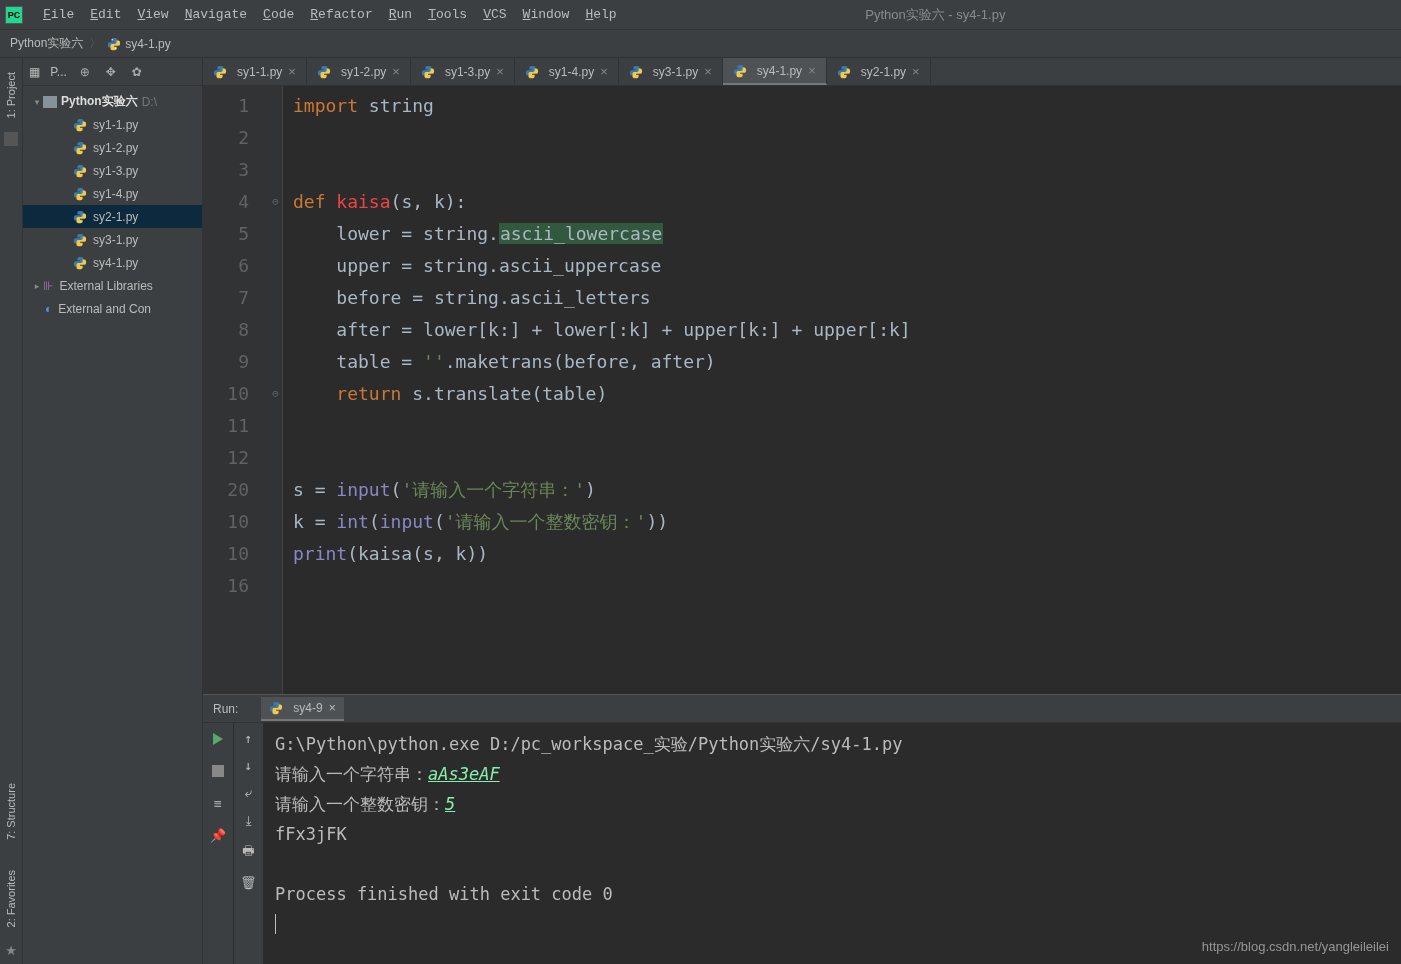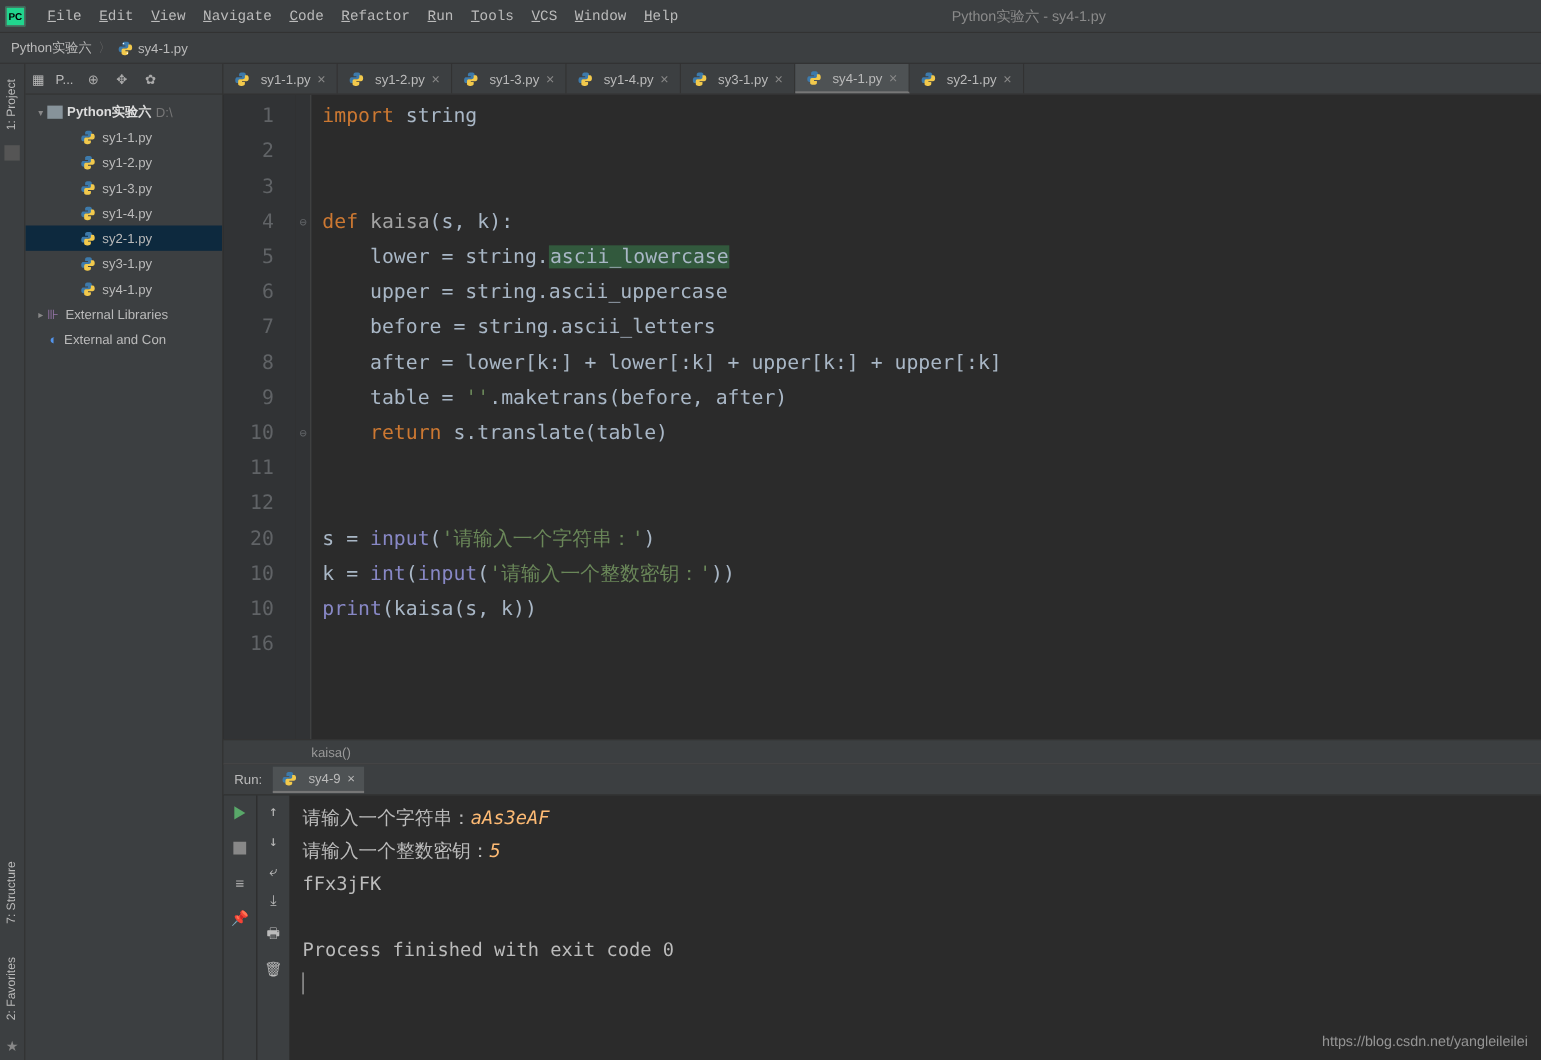--- a/index.html
+++ b/index.html
@@ -31,34 +31,34 @@
 .editor-area { flex: 1; display: flex; flex-direction: column; background: #2b2b2b; min-width: 0; }
 .tabbar { display: flex; background: #3c3f41; height: 28px; border-bottom: 1px solid #323232; align-items: stretch; overflow: hidden; }
 .etab { display: flex; align-items: center; padding: 0 10px; gap: 6px; cursor: pointer; border-right: 1px solid #323232; font-size: 12px; color: #bbbbbb; }
 .etab.active { background: #4e5254; border-bottom: 2px solid #777; }
 .etab .close { color: #888; font-size: 13px; }
 .code-area { flex: 1; display: flex; overflow: hidden; font-family: "Consolas", monospace; font-size: 18px; line-height: 32px; }
 .gutter { width: 66px; background: #313335; color: #606366; text-align: right; padding: 4px 20px 4px 0; user-select: none; }
 .gutter-fold { width: 14px; background: #313335; border-right: 1px solid #444; padding-top: 4px; color: #606366; font-size: 11px; text-align: center; }
 .code { flex: 1; padding: 4px 0 4px 10px; color: #a9b7c6; white-space: pre; overflow: hidden; }
 .kw { color: #cc7832; }
-.fn { color: #a3a3a3; }
+.fn { color: #ef4444; }
 .str { color: #6a8759; }
 .builtin { color: #8888c6; }
 .hl-bg { background: #32593d; padding: 0 1px; }
 .context-bar { height: 22px; background: #3c3f41; border-top: 1px solid #323232; padding-left: 80px; font-size: 12px; color: #999; display: flex; align-items: center; }
 .run-panel { height: 270px; background: #2b2b2b; border-top: 1px solid #555; display: flex; flex-direction: column; font-family: "Consolas", monospace; }
-.run-header { height: 28px; background: #3c3f41; display: flex; align-items: center; padding: 0 10px; gap: 10px; border-bottom: 1px solid #323232; font-size: 12px; font-family: "Segoe UI", sans-serif; }
+.run-header { height: 28px; background: #3c3f41; display: flex; align-items: center; padding: 0 10px; gap: 23px; border-bottom: 1px solid #323232; font-size: 12px; font-family: "Segoe UI", sans-serif; }
 .run-tab { display: flex; align-items: center; gap: 6px; padding: 4px 8px; background: #4e5254; border-bottom: 2px solid #777; }
 .run-body { flex: 1; display: flex; overflow: hidden; }
 .run-ctrl { width: 30px; background: #3c3f41; display: flex; flex-direction: column; align-items: center; padding: 8px 0; gap: 16px; }
 .run-ctrl .cbtn { width: 16px; height: 16px; cursor: pointer; color: #aaa; display: flex; align-items: center; justify-content: center; }
 .run-ctrl2 { width: 30px; background: #3c3f41; display: flex; flex-direction: column; align-items: center; padding: 8px 0; gap: 12px; border-left: 1px solid #2b2b2b; }
 .console { flex: 1; padding: 6px 12px; font-size: 17px; line-height: 30px; color: #bbbbbb; white-space: pre; overflow: hidden; }
-.console .inp { color: #fdba74; font-style: italic; }
+.console .inp { color: #86efac; font-style: italic; text-decoration: underline; }
 .console .caret { border-left: 1px solid #bbb; }
 .watermark { position: absolute; right: 12px; bottom: 10px; color: #cccccc; font-size: 13px; opacity: 0.65; font-family: "Segoe UI", sans-serif; }
 svg { display: block; }
 </style>
 </head>
 <body>
 
 <div class="menubar">
   <div class="app-icon">PC</div>
   <div id="menu-items" style="display: flex;">
@@ -306,23 +306,20 @@
           <div style="height:32px">⊖</div>
           <div style="height:32px"></div>
           <div style="height:32px"></div>
           <div style="height:32px"></div>
           <div style="height:32px"></div>
           <div style="height:32px"></div>
           <div style="height:32px"></div>
         </div>
       <div class="code" id="code"><div><span class="kw">import</span> string</div><div>&nbsp;</div><div>&nbsp;</div><div><span class="kw">def</span>&nbsp;<span class="fn">kaisa</span>(s, k):</div><div>    lower = string.<span class="hl-bg">ascii_lowercase</span></div><div>    upper = string.ascii_uppercase</div><div>    before = string.ascii_letters</div><div>    after = lower[k:] + lower[:k] + upper[k:] + upper[:k]</div><div>    table = <span class="str">''</span>.maketrans(before, after)</div><div>    <span class="kw">return</span> s.translate(table)</div><div>&nbsp;</div><div>&nbsp;</div><div>s = <span class="builtin">input</span>(<span class="str">'请输入一个字符串：'</span>)</div><div>k = <span class="builtin">int</span>(<span class="builtin">input</span>(<span class="str">'请输入一个整数密钥：'</span>))</div><div><span class="builtin">print</span>(kaisa(s, k))</div><div>&nbsp;</div></div>
     </div>
-    <div class="context-bar">
-      <span>kaisa()</span>
-    </div>
 
     <div class="run-panel">
       <div class="run-header">
         <span>Run:</span>
         <div class="run-tab">
           <span class="py-ico">
             <svg viewBox="0 0 16 16">
                 <path fill="#3d7aab" d="M8 1c-3 0-3 2-3 2v2h3v1H3s-2 0-2 3 2 3 2 3h2v-2s0-2 2-2h3s2 0 2-2V3s0-2-3-2H8z"></path>
                 <path fill="#f2c94c" d="M8 15c3 0 3-2 3-2v-2H8v-1h5s2 0 2-3-2-3-2-3h-2v2s0 2-2 2H6s-2 0-2 2v3s0 2 3 2h1z"></path>
               </svg>
@@ -347,19 +344,19 @@
           <div class="cbtn">📌</div>
         </div>
         <div class="run-ctrl2">
           <div class="cbtn">↑</div>
           <div class="cbtn">↓</div>
           <div class="cbtn">⤶</div>
           <div class="cbtn">⤓</div>
           <div class="cbtn">🖶</div>
           <div class="cbtn">🗑</div>
         </div>
-        <div class="console" id="console"><div>请输入一个字符串：<span class="inp">aAs3eAF</span></div><div>请输入一个整数密钥：<span class="inp">5</span></div><div>fFx3jFK</div><div>&nbsp;</div><div>Process finished with exit code 0</div><div><span class="caret">&nbsp;</span></div></div>
+        <div class="console" id="console"><div>G:\Python\python.exe D:/pc_workspace_实验/Python实验六/sy4-1.py</div><div>请输入一个字符串：<span class="inp">aAs3eAF</span></div><div>请输入一个整数密钥：<span class="inp">5</span></div><div>fFx3jFK</div><div>&nbsp;</div><div>Process finished with exit code 0</div><div><span class="caret">&nbsp;</span></div></div>
       </div>
     </div>
   </div>
 </div>
 
 <div class="watermark">https://blog.csdn.net/yangleileilei</div>
 
 </body></html>

